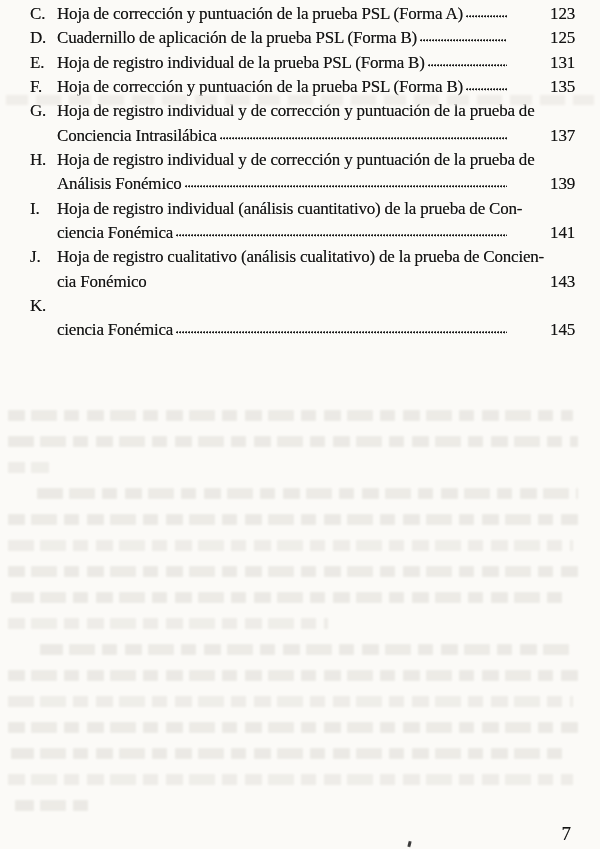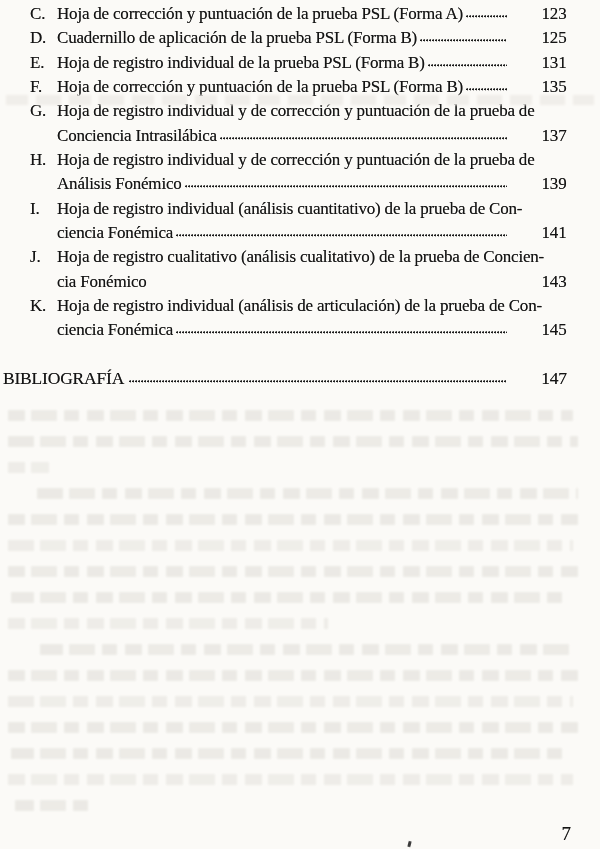--- a/index.html
+++ b/index.html
@@ -34,21 +34,21 @@
     flex:1 1 auto;min-width:6px;height:5px;
     align-self:baseline;
     background-image:radial-gradient(circle at 1.2px 2.4px,#1c1c1c 0.85px,rgba(0,0,0,0) 1.3px);
     background-size:3px 5px;
     background-repeat:repeat-x;
     background-position:left bottom;
     margin-left:3px;margin-right:26px;
   }
   .dot-leader.invisible{background-image:none;}
   .toc-page{
-    flex:0 0 42px;width:42px;text-align:center;
+    flex:0 0 42px;width:42px;text-align:right;
   }
   .bib-row{
     display:flex;align-items:baseline;
     padding:0 25px 0 3px;
     margin-top:23px;
     white-space:nowrap;
     font-size:17.5px;
   }
   .bib-row .dot-leader{margin-left:5px;}
   
@@ -167,35 +167,29 @@
           <div class="toc-line">
             <span class="toc-letter"></span>
             <span class="toc-text">cia Fonémico</span>
             <span class="dot-leader invisible"></span>
             <span class="toc-page">143</span>
           </div>
         </div>
         <div class="toc-entry">
           <div class="toc-line">
             <span class="toc-letter">K.</span>
-            <span class="toc-text">Hoja de registro individual (análisis de articulación) de la prueba de Con-</span>
           </div>
           <div class="toc-line">
             <span class="toc-letter"></span>
             <span class="toc-text">ciencia Fonémica</span>
             <span class="dot-leader"></span>
             <span class="toc-page">145</span>
           </div>
         </div>
       </div>
-    <div class="bib-row">
-      <span class="toc-text">BIBLIOGRAFÍA</span>
-      <span class="dot-leader"></span>
-      <span class="toc-page">147</span>
-    </div>
   </div>
 
   <div class="bleed-band"></div>
 
   <div class="bleed">
     <div class="bleed-line" style="width:97%"></div>
     <div class="bleed-line" style="width:98%"></div>
     <div class="bleed-line" style="width:7%"></div>
     <div class="bleed-line" style="width:93%;margin-left:5%"></div>
     <div class="bleed-line" style="width:98%"></div>

